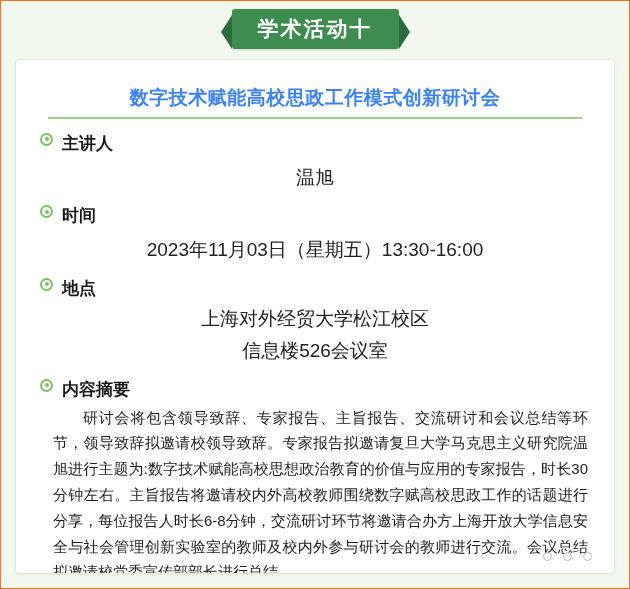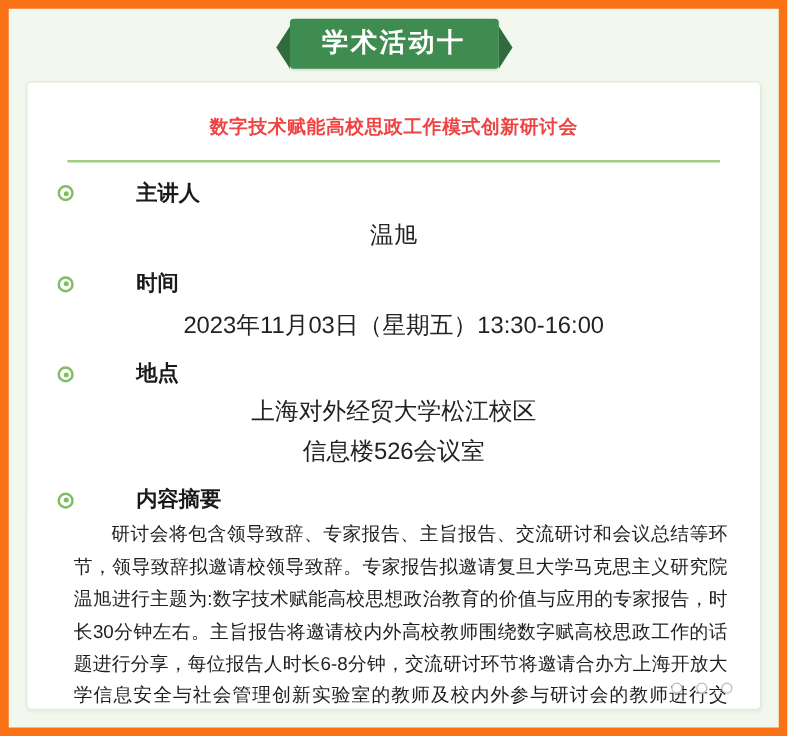--- a/index.html
+++ b/index.html
@@ -12,21 +12,21 @@
     background: #f4f8f1;
     font-family: "Liberation Sans", sans-serif;
     overflow: hidden;
   }
   .page {
     position: relative;
     width: 630px;
     height: 589px;
     box-sizing: border-box;
     background: #f3f8ef;
-    border: 7px solid #f97316;
+    border: 1px solid #f97316;
   }
   
   .ribbon-wrap {
     position: absolute;
     top: 8px;
     left: 0;
     right: 0;
     display: flex;
     justify-content: center;
   }
@@ -73,35 +73,34 @@
     border: 1px solid #e0ebdc;
     border-radius: 4px;
     box-shadow: 0 1px 3px rgba(0,0,0,0.06);
     box-sizing: border-box;
     padding: 22px 24px 10px 24px;
     overflow: hidden;
   }
 
   .doc-title {
     text-align: center;
-    font-size: 15px;
+    font-size: 19px;
     font-weight: bold;
-    color: #ef4444;
+    color: #3b82f6;
     letter-spacing: 0.5px;
-    padding-bottom: 16px;
+    padding-bottom: 6px;
     margin: 4px 8px 14px 8px;
     border-bottom: 2px solid #9fce86;
     line-height: 1.3;
   }
 
   .section-head {
     display: flex;
-    align-items: center;
+    align-items: flex-start;
     margin: 12px 0 4px 0;
-    gap: 41px;
   }
   .bullet {
     width: 13px;
     height: 13px;
     border-radius: 50%;
     border: 2px solid #7fbf63;
     background: #ffffff;
     box-sizing: border-box;
     margin-right: 9px;
     position: relative;

